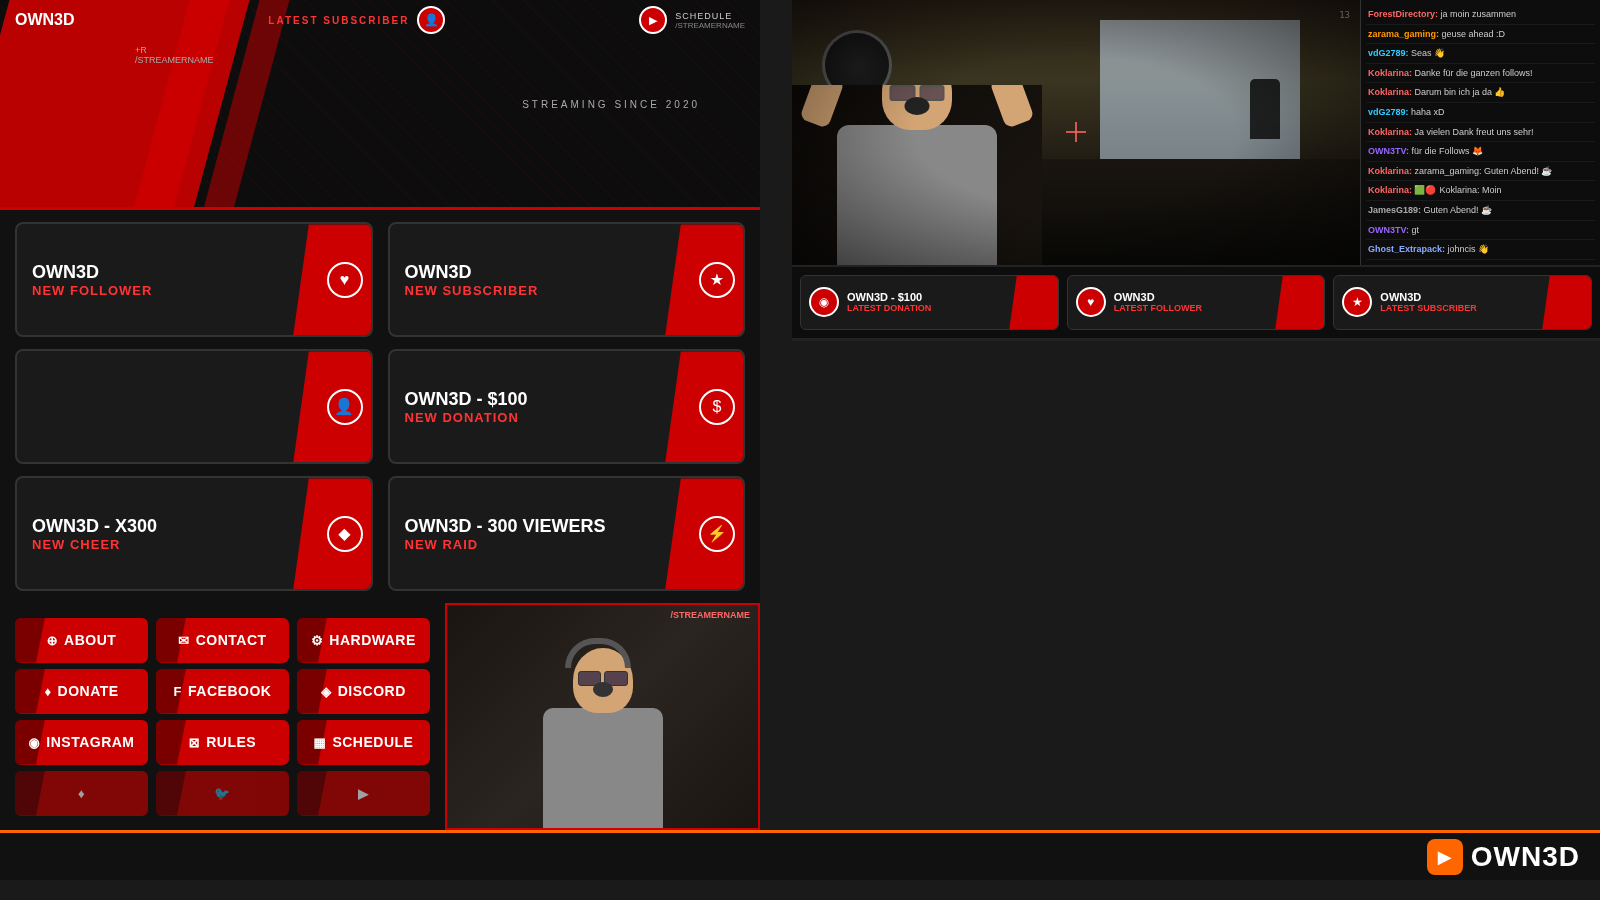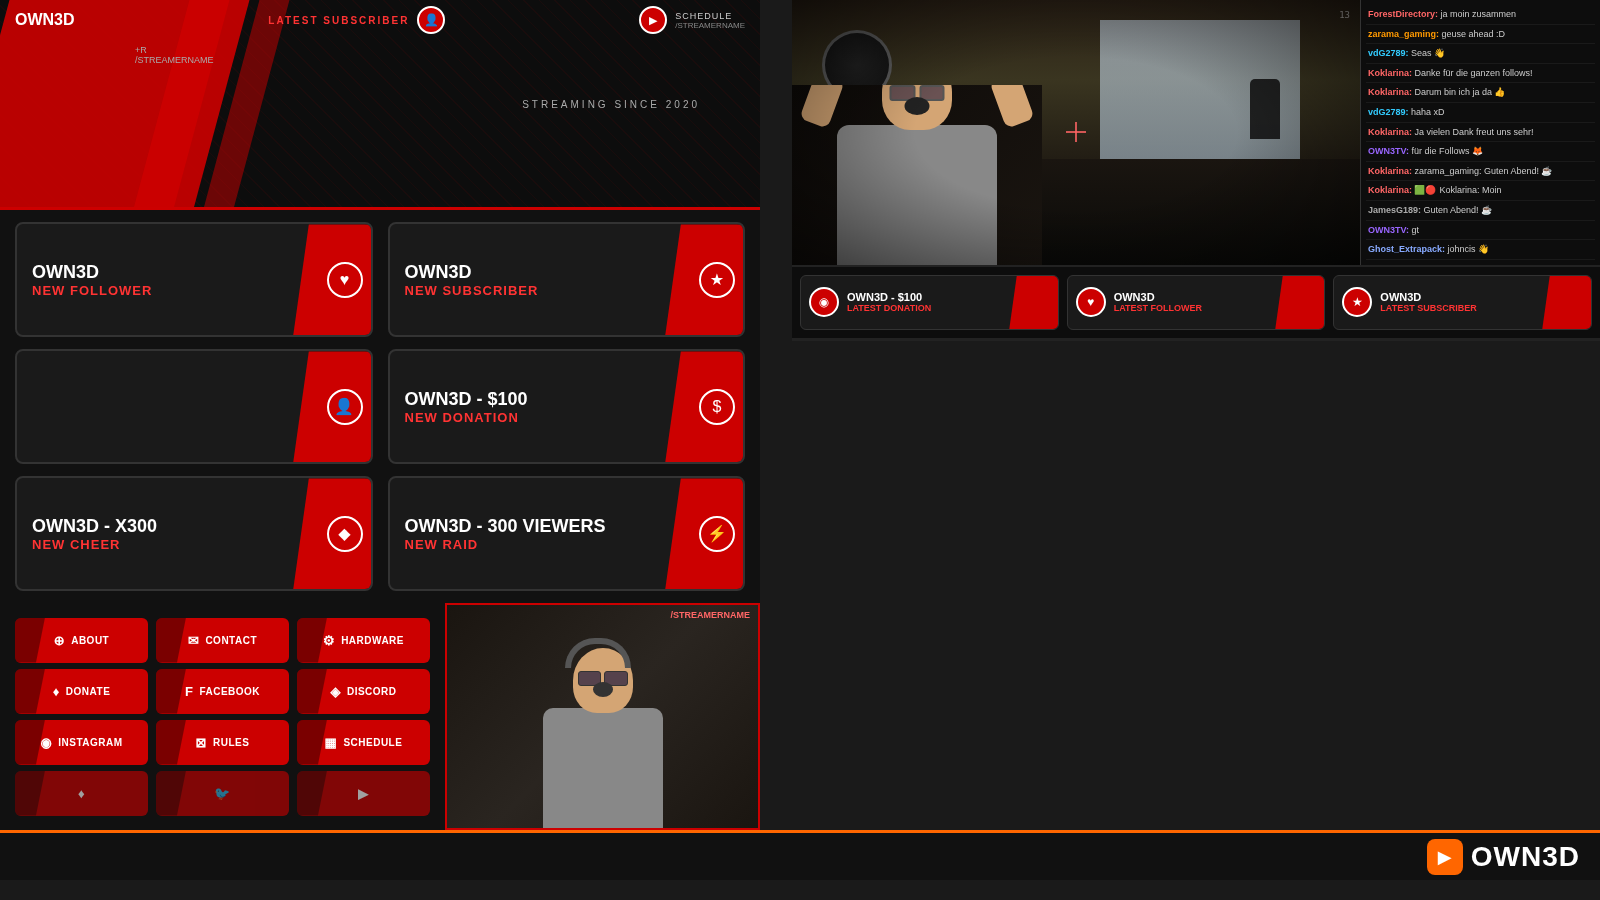--- a/index.html
+++ b/index.html
@@ -379,21 +379,21 @@
       clip-path: polygon(0 0, 100% 0, 70% 100%, 0 100%);
     }
 
     .icon-btn .btn-symbol {
       font-size: 13px;
       z-index: 1;
     }
 
     .icon-btn .btn-text {
       z-index: 1;
-      font-size: 10px;
+      font-size: 14px;
     }
 
     
     .game-corridor {
       position: absolute;
       inset: 0;
       background: linear-gradient(135deg, #2a2015 0%, #3a3020 30%, #1a1510 60%, #2a2520 100%);
     }
 
     .game-window {

